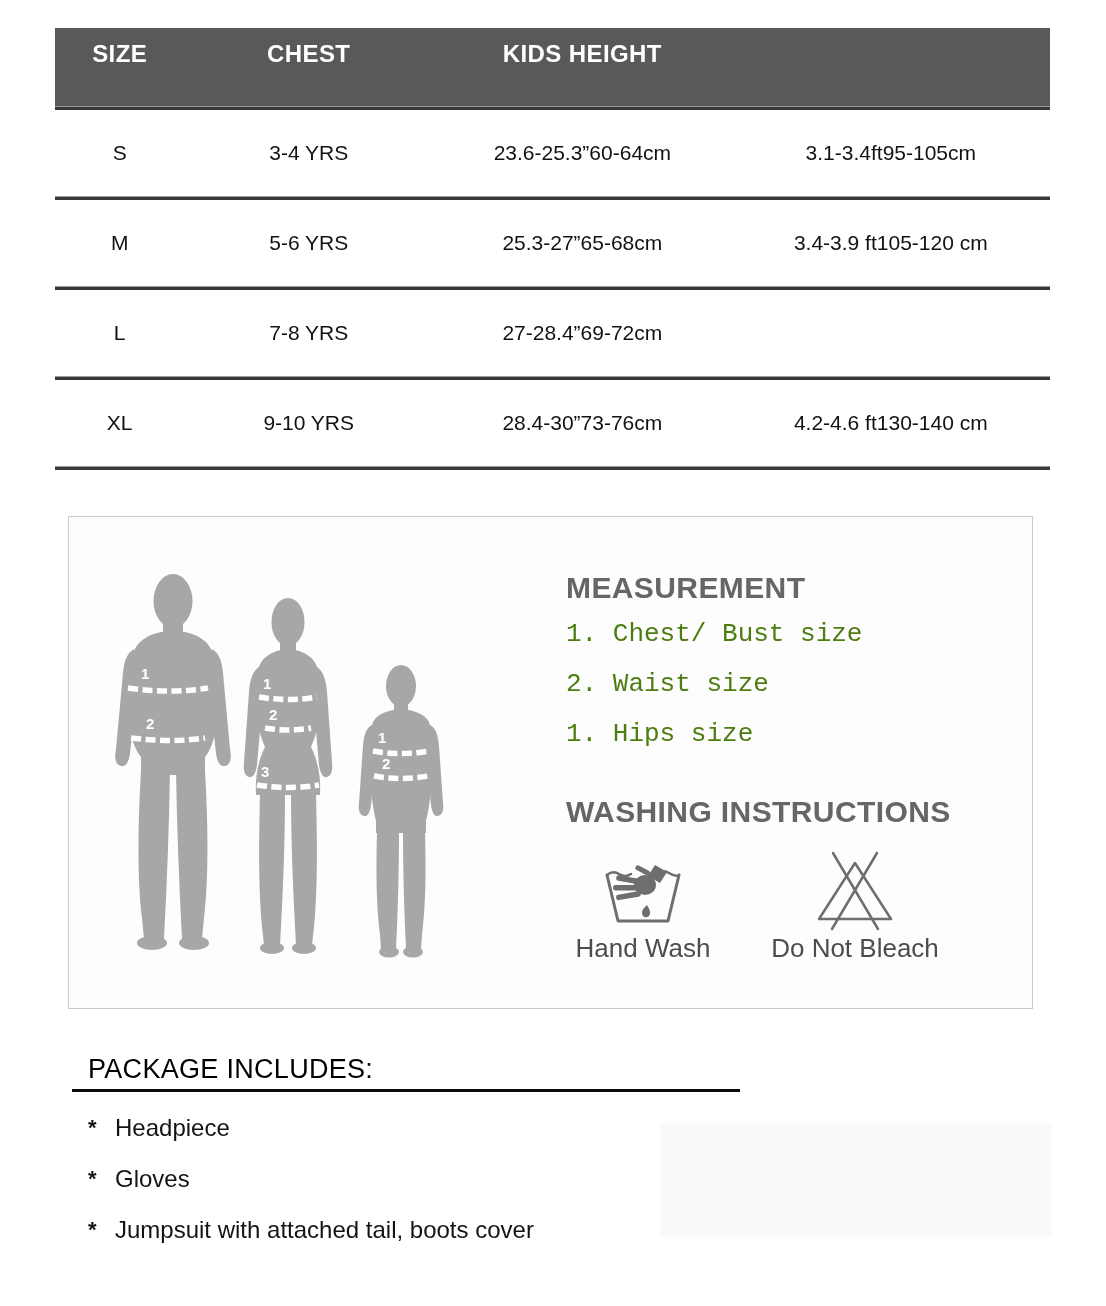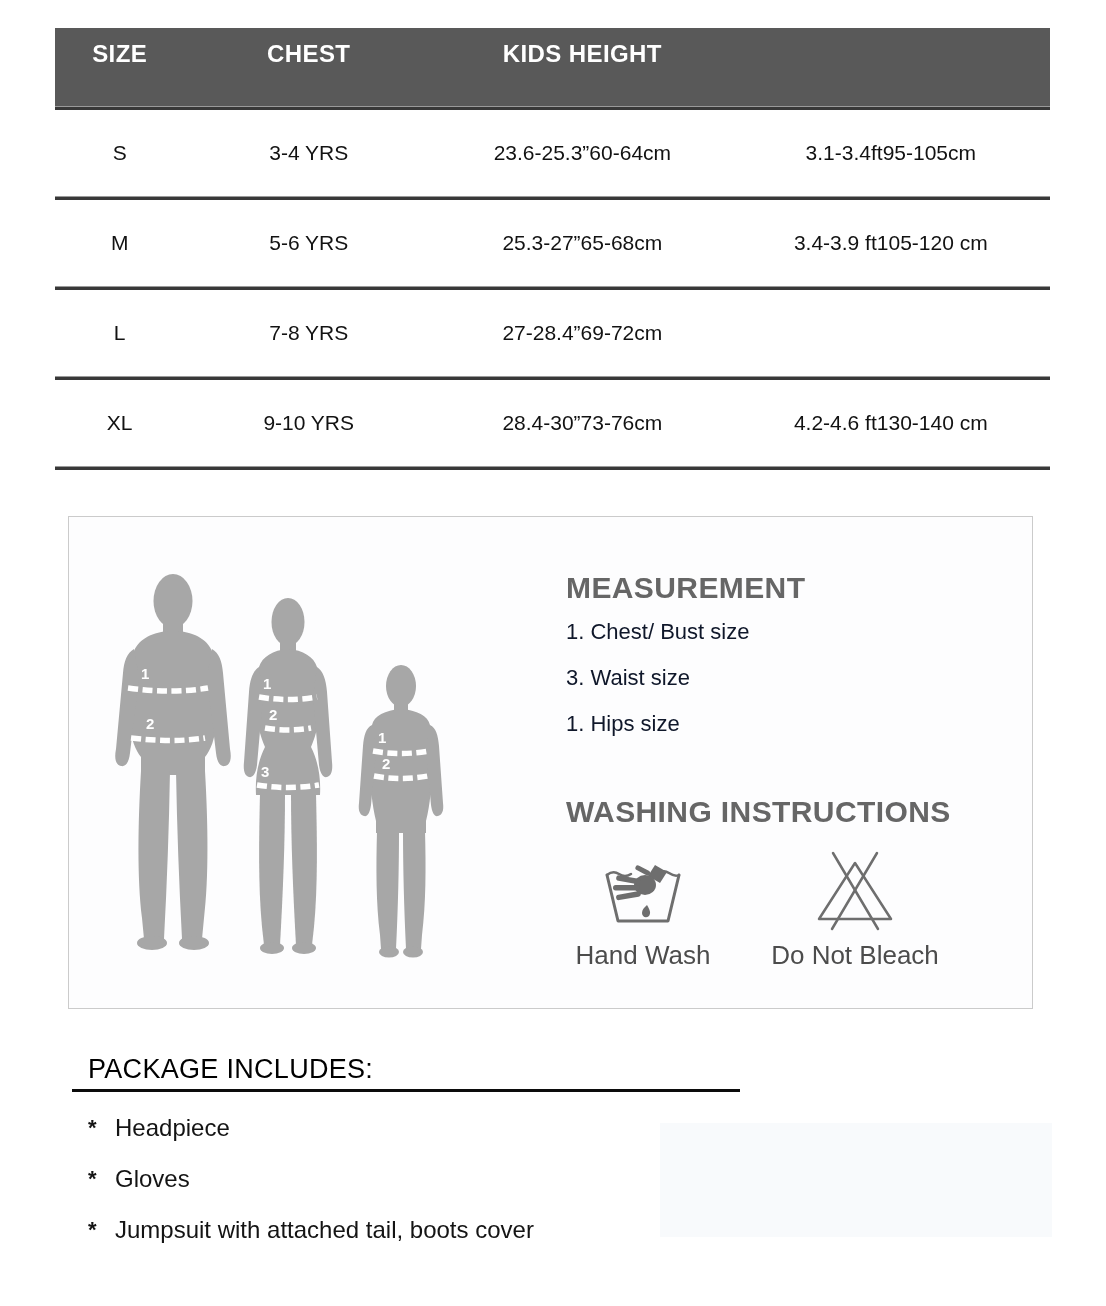--- a/index.html
+++ b/index.html
@@ -23,25 +23,25 @@
   }
   .fig{position:absolute;}
   #fig-man{left:34px;top:56px;width:140px;height:390px;}
   #fig-woman{left:159px;top:80px;width:120px;height:372px;}
   #fig-child{left:282px;top:146px;width:100px;height:302px;}
   .sil{fill:#a7a7a7;}
   .band{stroke:#ffffff;stroke-width:5.5;fill:none;stroke-dasharray:10 4.5;}
   .band-num{fill:#ffffff;font-size:15px;font-weight:700;font-family:"Liberation Sans",sans-serif;}
   .m-title{position:absolute;left:497px;top:54px;font-size:30px;font-weight:700;color:#666666;letter-spacing:.4px;}
   .m-list{position:absolute;left:497px;top:102px;}
-  .m-item{font-size:22px;color:#0f172a;margin-bottom:20px;}
+  .m-item{font-size:26px;color:#4d7c0f;margin-bottom:20px;font-family:Liberation Mono, monospace;}
   .w-title{position:absolute;left:497px;top:278px;font-size:30px;font-weight:700;color:#666666;letter-spacing:.4px;}
   .wash-row{position:absolute;left:468px;top:330px;display:flex;}
   .wash-item{width:212px;display:flex;flex-direction:column;align-items:center;justify-content:flex-end;}
-  .wash-label{margin-top:7px;font-size:26px;color:#4c4c4c;}
+  .wash-label{font-size:26px;color:#4c4c4c;}
   .wicon{stroke:#6e6e6e;fill:none;stroke-width:3;stroke-linejoin:round;stroke-linecap:round;}
   .wfill{fill:#6e6e6e;stroke:none;}
   
   .faint-panel{position:absolute;left:660px;top:1123px;width:392px;height:114px;background:#f8fafc;}
   .pkg-title{position:absolute;left:88px;top:1054px;font-size:27px;font-weight:400;color:#000000;letter-spacing:.3px;}
   .pkg-rule{position:absolute;left:72px;top:1089px;width:668px;height:3px;background:#0c0c0c;}
   .pkg-list{position:absolute;left:88px;top:1114px;}
   .pkg-item{display:flex;align-items:flex-start;margin-bottom:23px;font-size:24px;color:#141414;line-height:28px;}
   .pkg-star{width:27px;font-weight:700;font-size:22px;}
 </style>
@@ -159,21 +159,21 @@
       <ellipse class="sil" cx="62" cy="289" rx="10" ry="5.5"></ellipse>
       <path class="band" d="M22,88 Q50,93 78,88"></path>
       <path class="band" d="M23,113 Q50,118 77,113"></path>
       <text class="band-num" x="27" y="80">1</text>
       <text class="band-num" x="31" y="106">2</text>
     </svg>
 
     <div class="m-title">MEASUREMENT</div>
     <div class="m-list">
       <div class="m-item">1. Chest/ Bust size</div>
-      <div class="m-item">3. Waist size</div>
+      <div class="m-item">2. Waist size</div>
       <div class="m-item">1. Hips size</div>
     </div>
 
     <div class="w-title">WASHING INSTRUCTIONS</div>
     <div class="wash-row">
       <div class="wash-item">
         <svg width="88" height="78" viewBox="0 0 88 78">
           <path class="wicon" d="M8,20 L19,66 L69,66 L80,20"></path>
           <path class="wicon" style="stroke-width:2.5" d="M8,20 Q14,15 20,19 T32,19"></path>
           <path class="wicon" style="stroke-width:2.5" d="M58,19 Q64,14 70,18 T80,20"></path>

